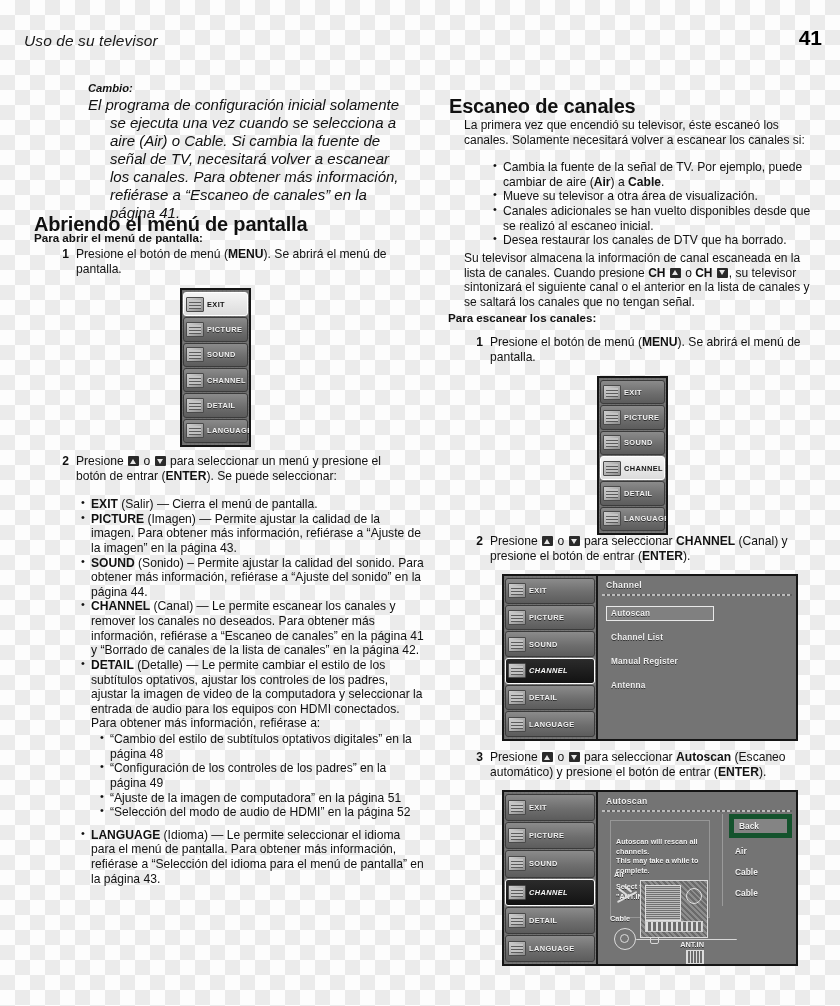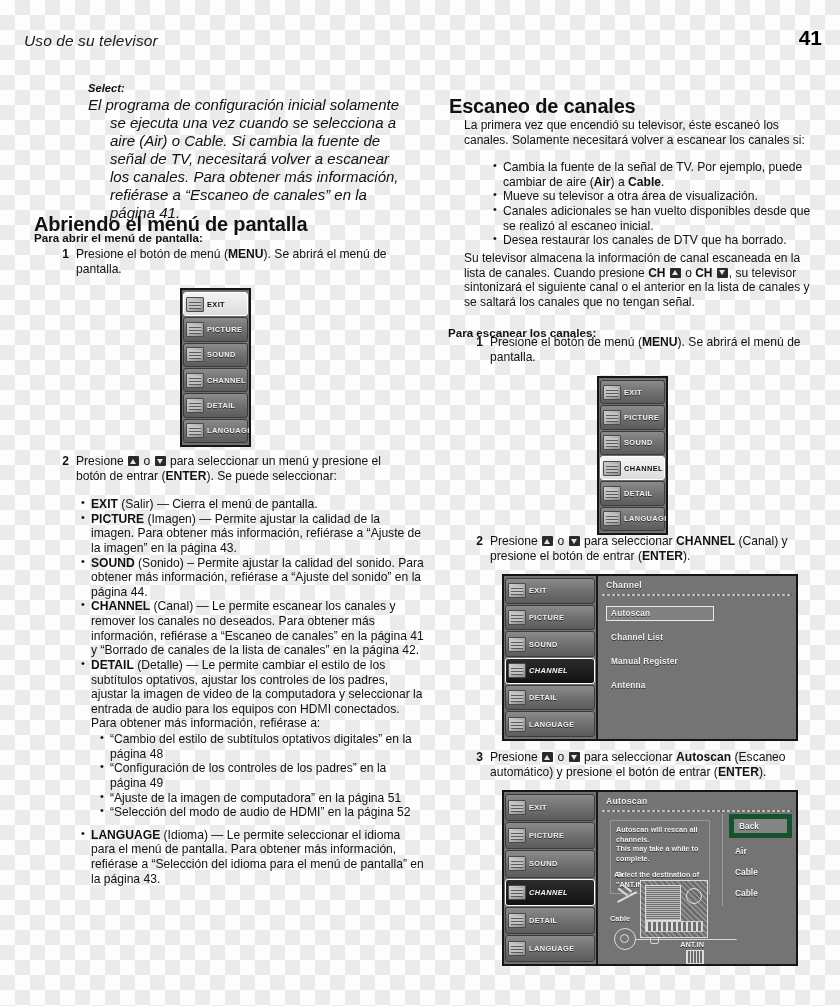--- a/index.html
+++ b/index.html
@@ -153,21 +153,21 @@
   }
   .osd-menu-row.hl{
     border:1px solid #e9e9e9;background:rgba(255,255,255,.09);
     min-width:108px;
   }
 
   
   .as-msgbox{
     position:absolute;left:12px;top:28px;right:86px;
     border:1px solid rgba(255,255,255,.25);
-    padding:4px 5px;box-sizing:border-box;
+    padding:16px 5px;box-sizing:border-box;
   }
   .as-msg{
     font-size:7.2px;font-weight:bold;color:#f0f0f0;line-height:1.35;
     text-shadow:0 1px 0 #303030;margin:0;
   }
   .as-msg.gap{margin-top:6px;}
   .as-side{
     position:absolute;right:4px;top:22px;width:70px;
     border-left:1px solid rgba(255,255,255,.28);
     padding-left:6px;box-sizing:border-box;
@@ -221,21 +221,21 @@
 </head>
 <body>
 
 <div class="page">
 <div class="inner">
 
   <div class="runhead">Uso de su televisor</div>
   <div class="folio">41</div>
 
   <div class="col" style="left:88px;top:82px;width:312px;">
-    <p class="note-title">Select:</p>
+    <p class="note-title">Cambio:</p>
     <p class="note-p hang" style="margin-top:2px;">El programa de configuración inicial solamente se ejecuta una vez cuando se selecciona a aire (Air) o Cable. Si cambia la fuente de señal de TV, necesitará volver a escanear los canales. Para obtener más información, refiérase a “Escaneo de canales” en la página 41.</p>
   </div>
 
   <h2 class="sec" style="position:absolute;left:22px;top:202px;width:400px;">Abriendo el menú de pantalla</h2>
 
   <p class="sublead" style="position:absolute;left:34px;top:231px;">Para abrir el menú de pantalla:</p>
 
   <div class="step" style="position:absolute;left:58px;top:247px;width:330px;">
     <span class="num">1</span>
     <span class="txt">Presione el botón de menú (<b>MENU</b>). Se abrirá el menú de pantalla.</span>
@@ -297,21 +297,21 @@
 
   <ul class="bul" style="position:absolute;left:484px;top:152px;width:326px;">
     <li>Cambia la fuente de la señal de TV. Por ejemplo, puede cambiar de aire (<b>Air</b>) a <b>Cable</b>.</li>
     <li>Mueve su televisor a otra área de visualización.</li>
     <li>Canales adicionales se han vuelto disponibles desde que se realizó al escaneo inicial.</li>
     <li>Desea restaurar los canales de DTV que ha borrado.</li>
   </ul>
 
   <p class="body" style="position:absolute;left:464px;top:251px;width:350px;">Su televisor almacena la información de canal escaneada en la lista de canales. Cuando presione <b>CH</b> <span class="arrow"></span> o <b>CH</b> <span class="arrow dn"></span>, su televisor sintonizará el siguiente canal o el anterior en la lista de canales y se saltará los canales que no tengan señal.</p>
 
-  <p class="sublead" style="position:absolute;left:448px;top:326px;">Para escanear los canales:</p>
+  <p class="sublead" style="position:absolute;left:448px;top:311px;">Para escanear los canales:</p>
 
   <div class="step" style="position:absolute;left:472px;top:335px;width:338px;">
     <span class="num">1</span>
     <span class="txt">Presione el botón de menú (<b>MENU</b>). Se abrirá el menú de pantalla.</span>
   </div>
 
   <div class="osd" style="left:597px;top:376px;width:71px;height:159px;">
     <div class="osd-rail" style="width:100%;">
       <div class="osd-item">
         <span class="ic"></span>

